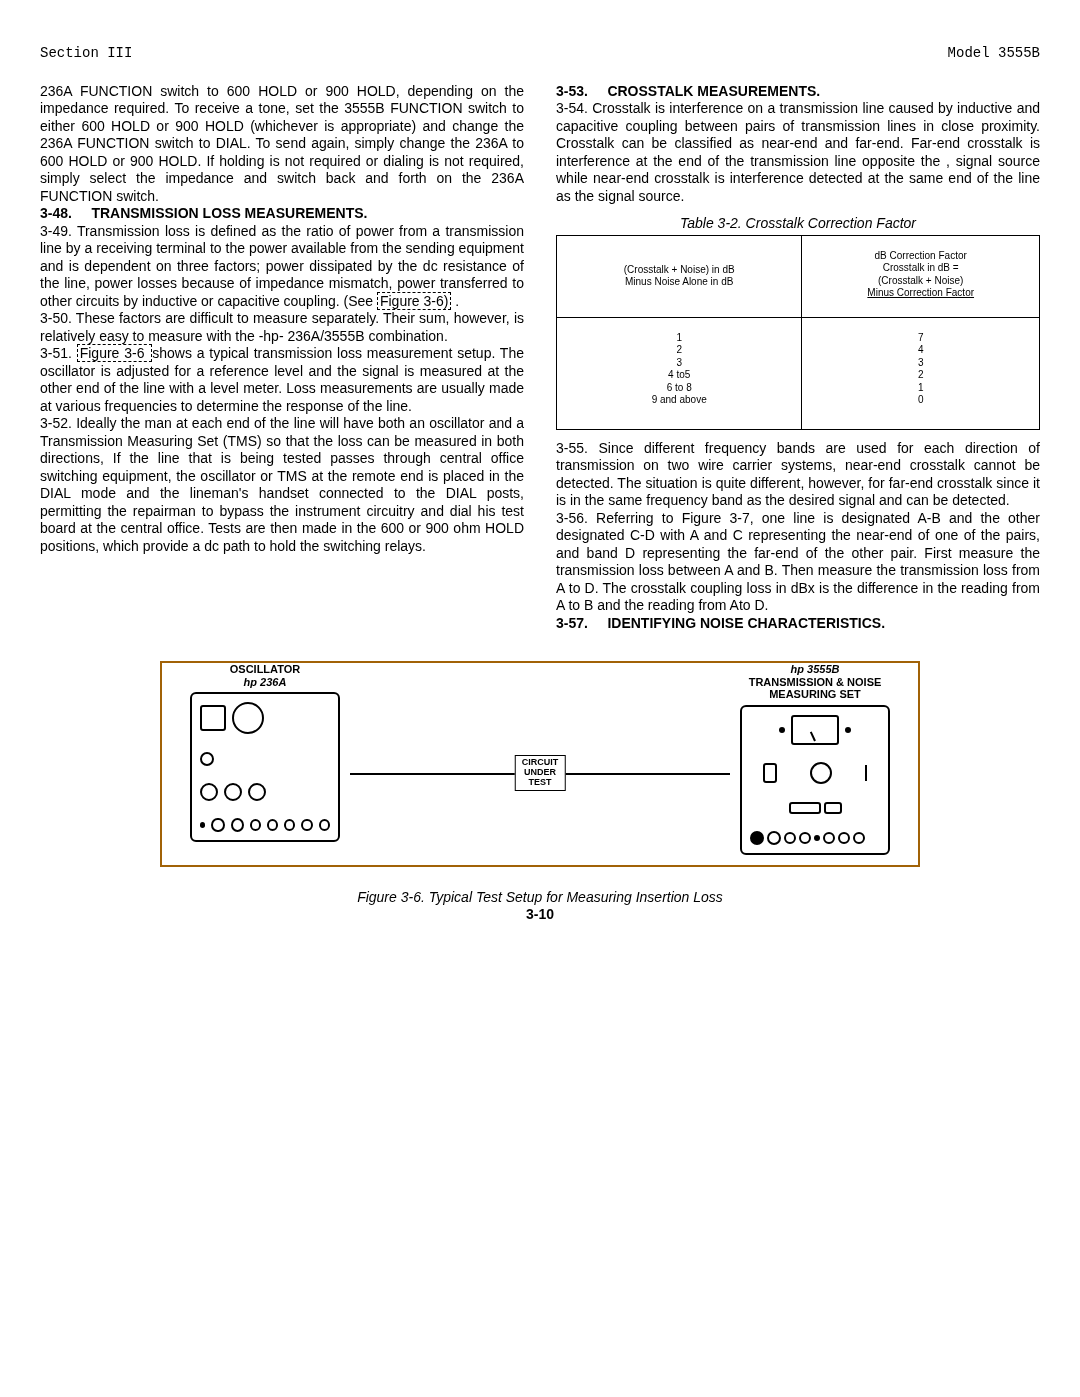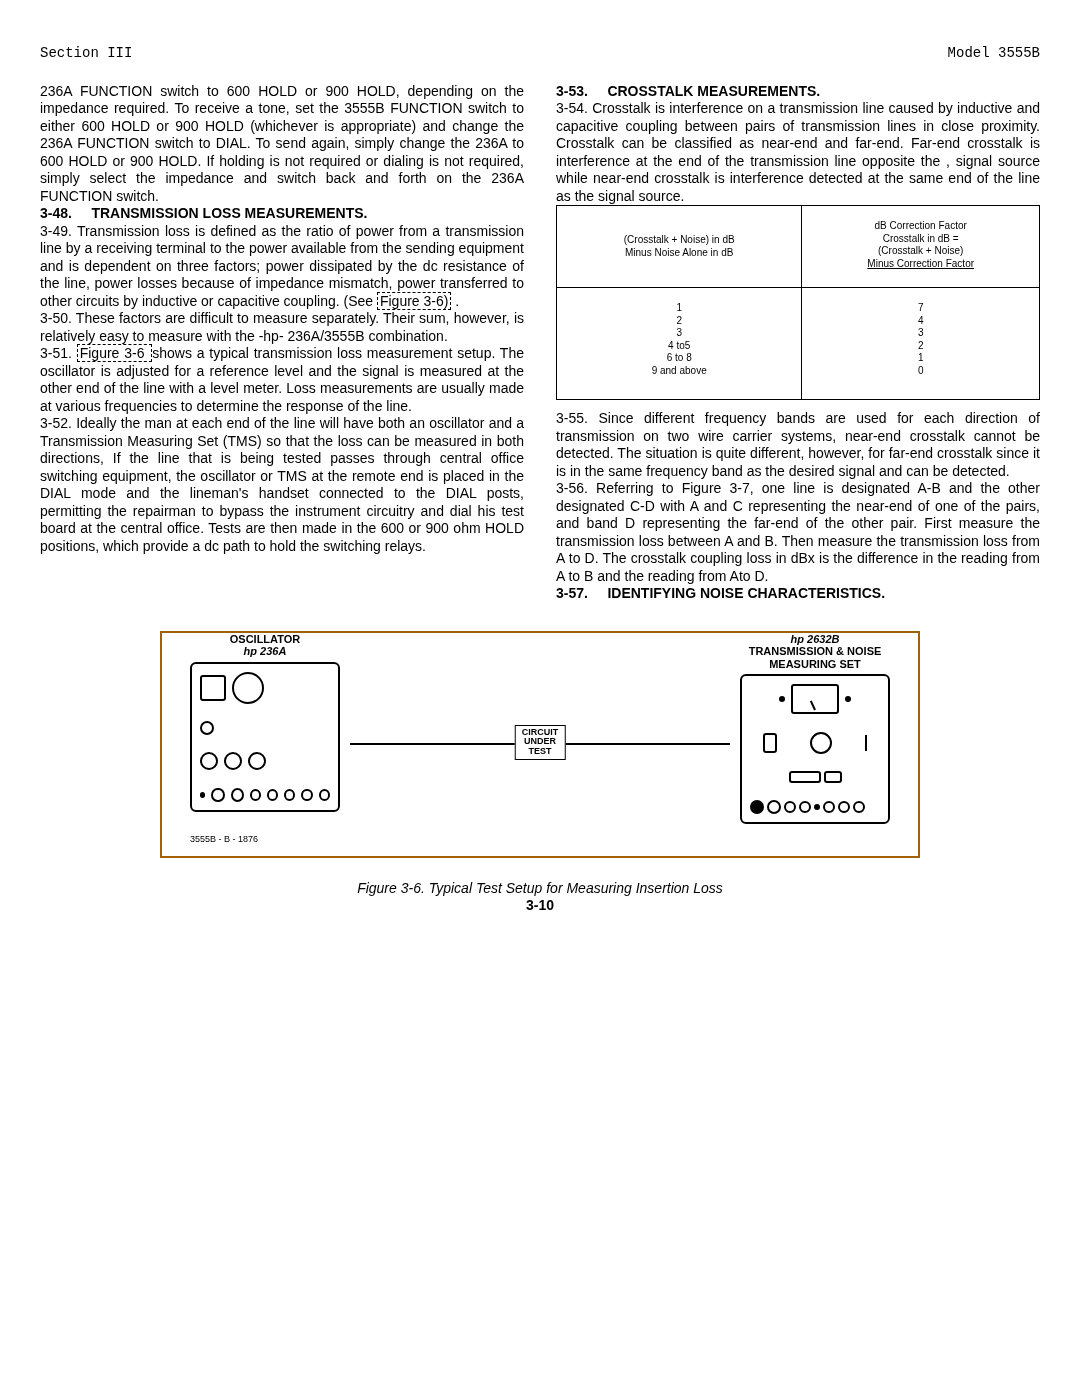--- a/index.html
+++ b/index.html
@@ -139,20 +139,21 @@
   </div>
 
   <div class="col">
     <p>
       <span class="bold">3-53.</span>
       <span>&nbsp;&nbsp;&nbsp;</span>
       <span class="bold">CROSSTALK MEASUREMENTS.</span>
     </p>
     <p>3-54.    Crosstalk is interference on a transmission line caused by inductive and capacitive coupling between pairs of transmission lines in close proximity.  Crosstalk can be classified as near-end and far-end.  Far-end crosstalk is interference at the end of the transmission line opposite the , signal source while near-end crosstalk is interference detected at the same end of the line as the signal source.</p>
 
+    <div class="tcap">Table 3-2.  Crosstalk Correction Factor</div>
     <table class="ct">
       <tbody>
           <tr>
         <th>
           <div style="height:14px"></div>
           <div>(Crosstalk + Noise) in dB</div>
           <div>Minus Noise Alone in dB</div>
           <div style="height:14px"></div>
         </th>
         <th>
@@ -236,21 +237,21 @@
         <div class="hline"></div>
         <div class="cut-label">
           <div>CIRCUIT</div>
           <div>UNDER</div>
           <div>TEST</div>
         </div>
       </div>
 
       <div>
         <div class="device-label">
-          <div class="italic">hp 2632B</div>
+          <div class="italic">hp 3555B</div>
           <div>TRANSMISSION &amp; NOISE</div>
           <div>MEASURING SET</div>
         </div>
         <div class="device-box">
           <div class="meter-row" style="justify-content:center">
             <span class="dot"></span>
             <span class="sq" style="width:44px;height:26px;position:relative">
               <span style="position:absolute;left:50%;bottom:2px;width:2px;height:10px;background:#000;transform-origin:bottom;transform:translateX(-50%) rotate(-25deg)"></span>
             </span>
             <span class="dot"></span>
@@ -270,18 +271,17 @@
             <span class="circ" style="width:8px;height:8px"></span>
               <span class="circ" style="width:8px;height:8px"></span>
             <span class="dot"></span>
             <span class="circ" style="width:8px;height:8px"></span>
               <span class="circ" style="width:8px;height:8px"></span>
             <span class="circ" style="width:8px;height:8px"></span>
           </div>
         </div>
       </div>
     </div>
-    <div class="partno">3555B - B - 1876</div>
   </div>
   <div class="figcap">Figure 3-6.  Typical Test Setup for Measuring Insertion Loss</div>
 </div>
 
 <div class="pageno">3-10</div>
 
 </body></html>

